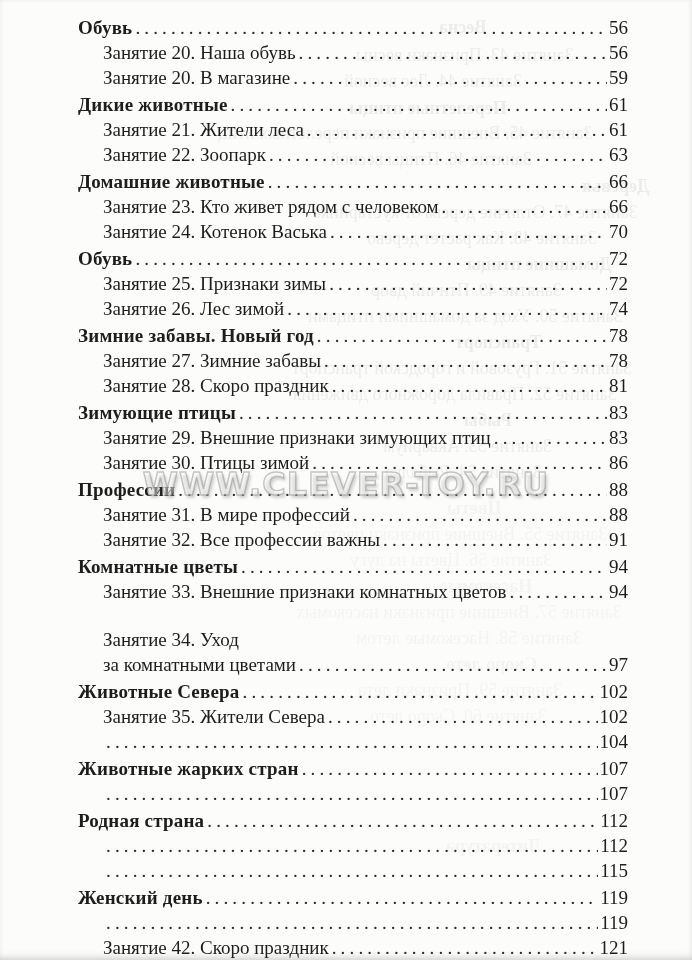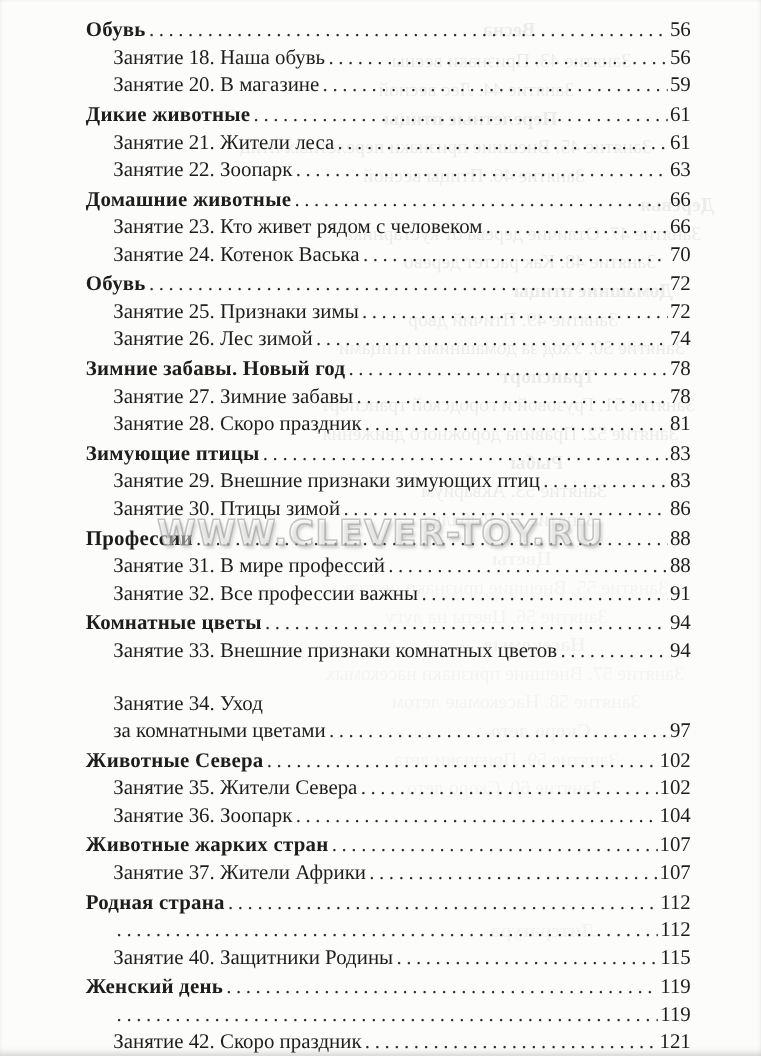--- a/index.html
+++ b/index.html
@@ -118,21 +118,21 @@
   <div class="watermark">WWW.CLEVER-TOY.RU</div>
 
   <main class="toc">
       <section class="toc-section">
         <div class="row head">
           <span class="t">Обувь</span>
           <span class="leader"></span>
           <span class="pg">56</span>
         </div>
         <div class="row entry">
-          <span class="t">Занятие 18. Наша обувь</span>
+          <span class="t">Занятие 20. Наша обувь</span>
           <span class="leader"></span>
           <span class="pg">56</span>
         </div>
         <div class="row entry">
           <span class="t">Занятие 20. В магазине</span>
           <span class="leader"></span>
           <span class="pg">59</span>
         </div>
       </section>
       <section class="toc-section">
@@ -260,49 +260,46 @@
           <span class="t">Животные Севера</span>
           <span class="leader"></span>
           <span class="pg">102</span>
         </div>
         <div class="row entry">
           <span class="t">Занятие 35. Жители Севера</span>
           <span class="leader"></span>
           <span class="pg">102</span>
         </div>
         <div class="row entry">
-          <span class="t">Занятие 36. Зоопарк</span>
           <span class="leader"></span>
           <span class="pg">104</span>
         </div>
       </section>
       <section class="toc-section">
         <div class="row head">
           <span class="t">Животные жарких стран</span>
           <span class="leader"></span>
           <span class="pg">107</span>
         </div>
         <div class="row entry">
-          <span class="t">Занятие 37. Жители Африки</span>
           <span class="leader"></span>
           <span class="pg">107</span>
         </div>
       </section>
       <section class="toc-section">
         <div class="row head">
           <span class="t">Родная страна</span>
           <span class="leader"></span>
           <span class="pg">112</span>
         </div>
         <div class="row entry">
           <span class="leader"></span>
           <span class="pg">112</span>
         </div>
         <div class="row entry">
-          <span class="t">Занятие 40. Защитники Родины</span>
           <span class="leader"></span>
           <span class="pg">115</span>
         </div>
       </section>
       <section class="toc-section">
         <div class="row head">
           <span class="t">Женский день</span>
           <span class="leader"></span>
           <span class="pg">119</span>
         </div>

